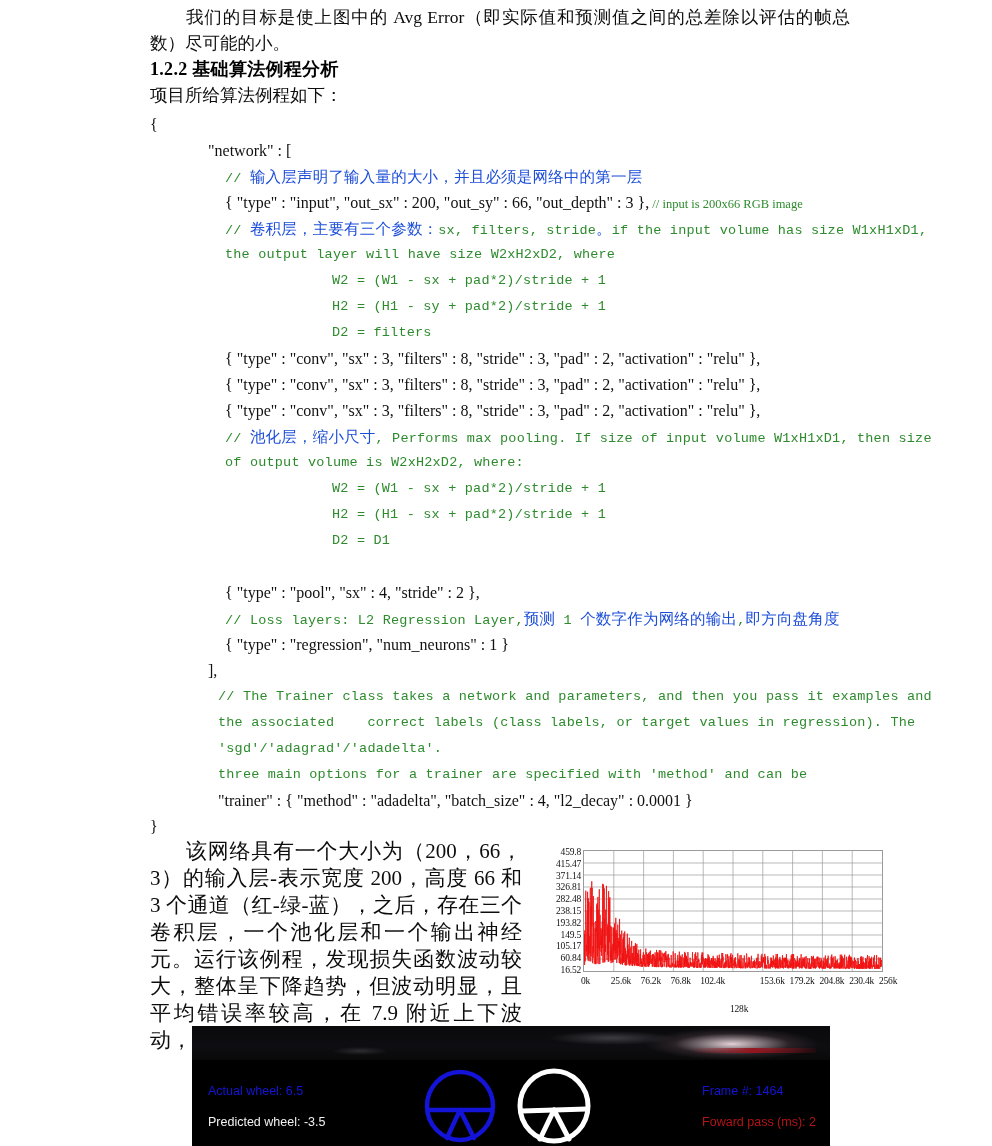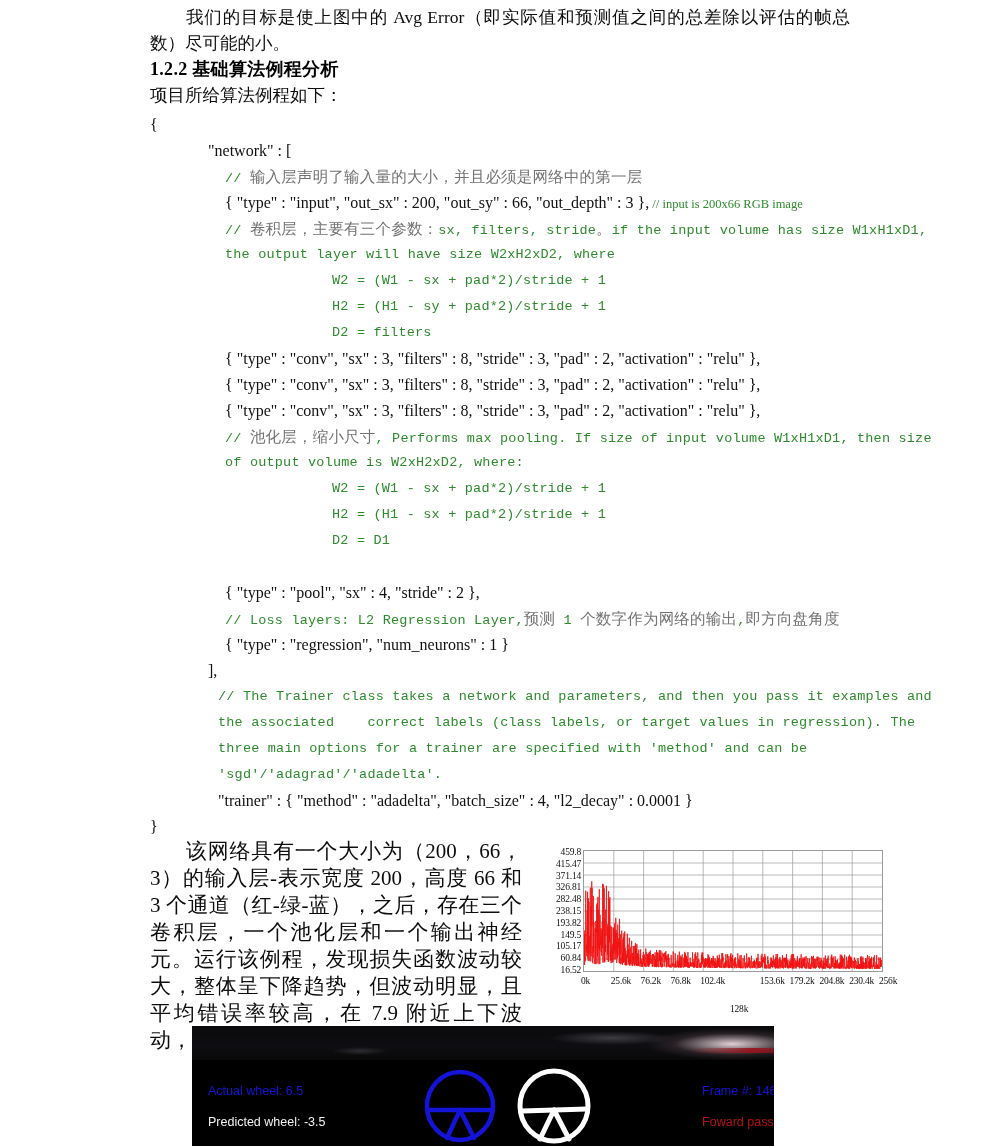--- a/index.html
+++ b/index.html
@@ -81,21 +81,21 @@
   .ln-cmt {
     font-family: "Liberation Mono", monospace;
     font-size: 13.5px;
     color: #2d8b2d;
     letter-spacing: 0.2px;
   }
   
   .ln-cmt .zh {
     font-family: "Liberation Serif", serif;
     font-size: 15.5px;
-    color: #737373;
+    color: #1d4ed8;
   }
   .ln-json .trail-cmt {
     font-family: Liberation Serif, serif;
     font-size: 12.5px;
     color: #2d8b2d;
   }
   .i0  { padding-left: 0px;   }
   .i2  { padding-left: 75px;  }
   .i4  { padding-left: 182px; }
   .i-cl{ padding-left: 58px;  }
@@ -164,21 +164,21 @@
     color: #101010;
     white-space: nowrap;
     letter-spacing: -0.2px;
   }
 
   
   #video-frame {
     position: absolute;
     left: 192px;
     top: 1026px;
-    width: 582px;
+    width: 638px;
     height: 120px;
     background: #5eead4;
     overflow: hidden;
   }
   #road-scene {
     position: absolute;
     left: 0; top: 0;
     width: 638px;
     height: 34px;
     background:
@@ -254,22 +254,22 @@
       <div class="code-line ln-cmt i4"><span>W2 = (W1 - sx + pad*2)/stride + 1</span></div>
       <div class="code-line ln-cmt i4"><span>H2 = (H1 - sx + pad*2)/stride + 1</span></div>
       <div class="code-line ln-cmt i4"><span>D2 = D1</span></div>
       <div class="code-line ln-json i2"><span></span></div>
       <div class="code-line ln-json i2"><span>{ "type" : "pool", "sx" : 4, "stride" : 2 },</span></div>
       <div class="code-line ln-cmt i2"><span>// Loss layers: L2 Regression Layer,</span><span class="zh">预测</span><span> 1 </span><span class="zh">个数字作为网络的输出</span><span>,</span><span class="zh">即方向盘角度</span></div>
       <div class="code-line ln-json i2"><span>{ "type" : "regression", "num_neurons" : 1 }</span></div>
       <div class="code-line ln-json i-cl"><span>],</span></div>
       <div class="code-line ln-cmt i-tr"><span>// The Trainer class takes a network and parameters, and then you pass it examples and</span></div>
       <div class="code-line ln-cmt i-tr"><span>the associated    correct labels (class labels, or target values in regression). The</span></div>
+      <div class="code-line ln-cmt i-tr"><span>'sgd'/'adagrad'/'adadelta'.</span></div>
       <div class="code-line ln-cmt i-tr"><span>three main options for a trainer are specified with 'method' and can be</span></div>
-      <div class="code-line ln-cmt i-tr"><span>'sgd'/'adagrad'/'adadelta'.</span></div>
       <div class="code-line ln-json i-tr"><span>"trainer" : { "method" : "adadelta", "batch_size" : 4, "l2_decay" : 0.0001 }</span></div>
       <div class="code-line ln-json i0"><span>}</span></div>
     </div>
 
   <div class="body-par" id="par-desc">该网络具有一个大小为（200，66，3）的输入层-表示宽度 200，高度 66 和 3 个通道（红-绿-蓝），之后，存在三个卷积层，一个池化层和一个输出神经元。运行该例程，发现损失函数波动较大，整体呈下降趋势，但波动明显，且平均错误率较高，在 7.9 附近上下波动，如下图所示：</div>
 
   <div id="loss-chart">
     <div class="y-axis" id="chart-y-axis">
         <div class="y-tick" style="top: 2px;">459.8</div>
         <div class="y-tick" style="top: 13.8px;">415.47</div>

